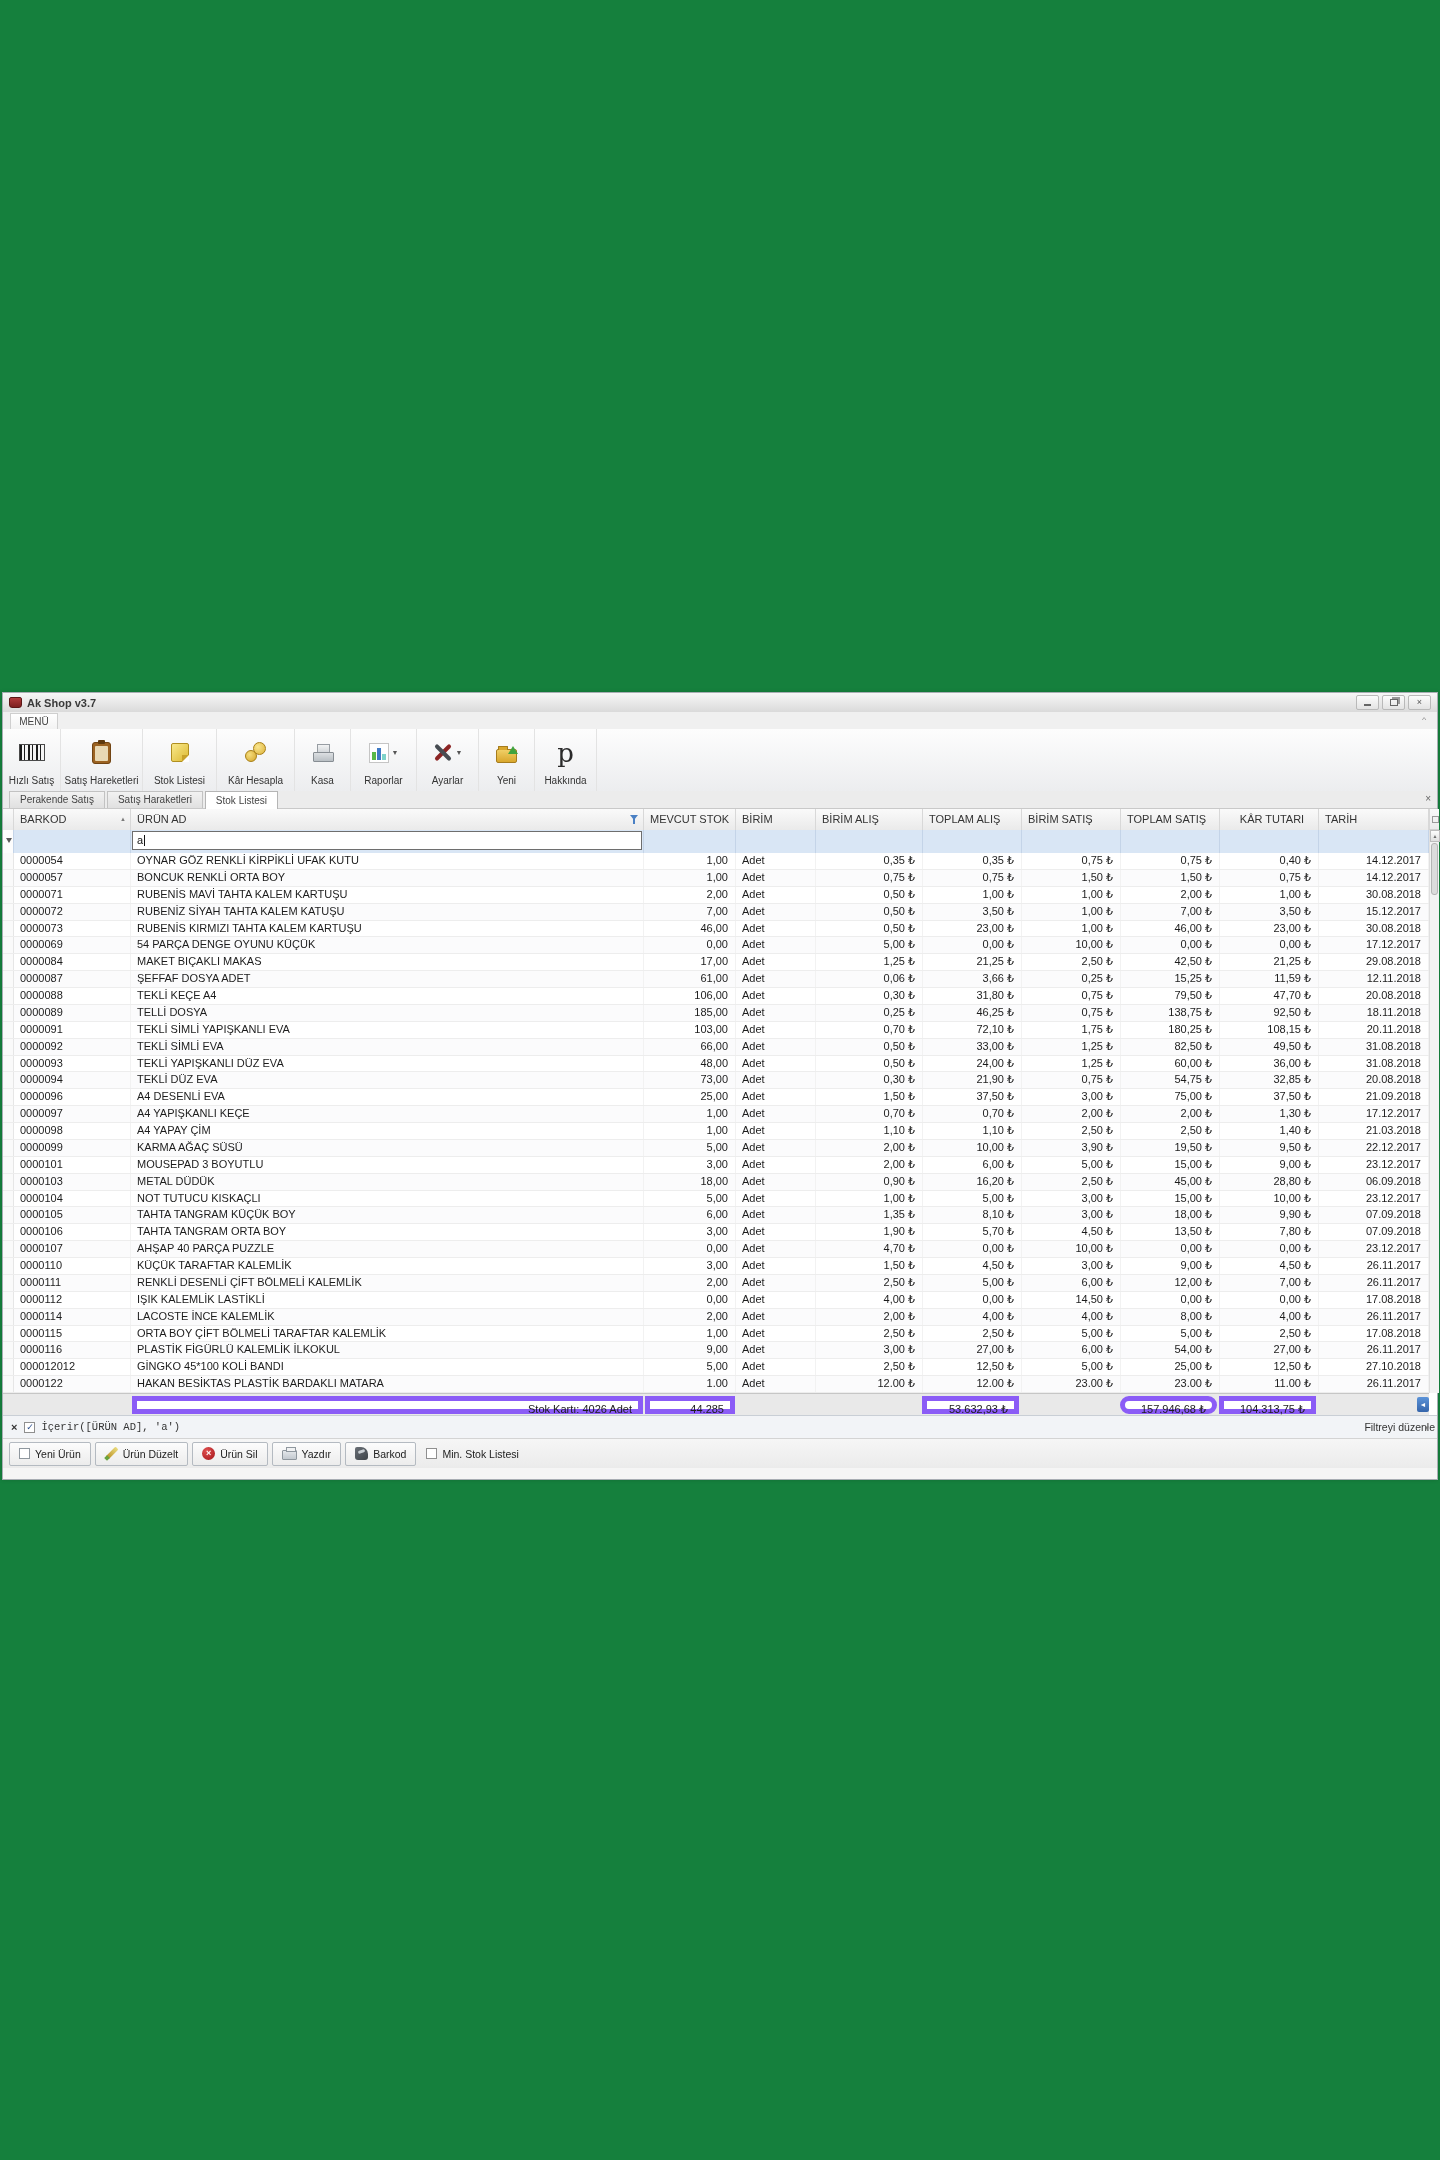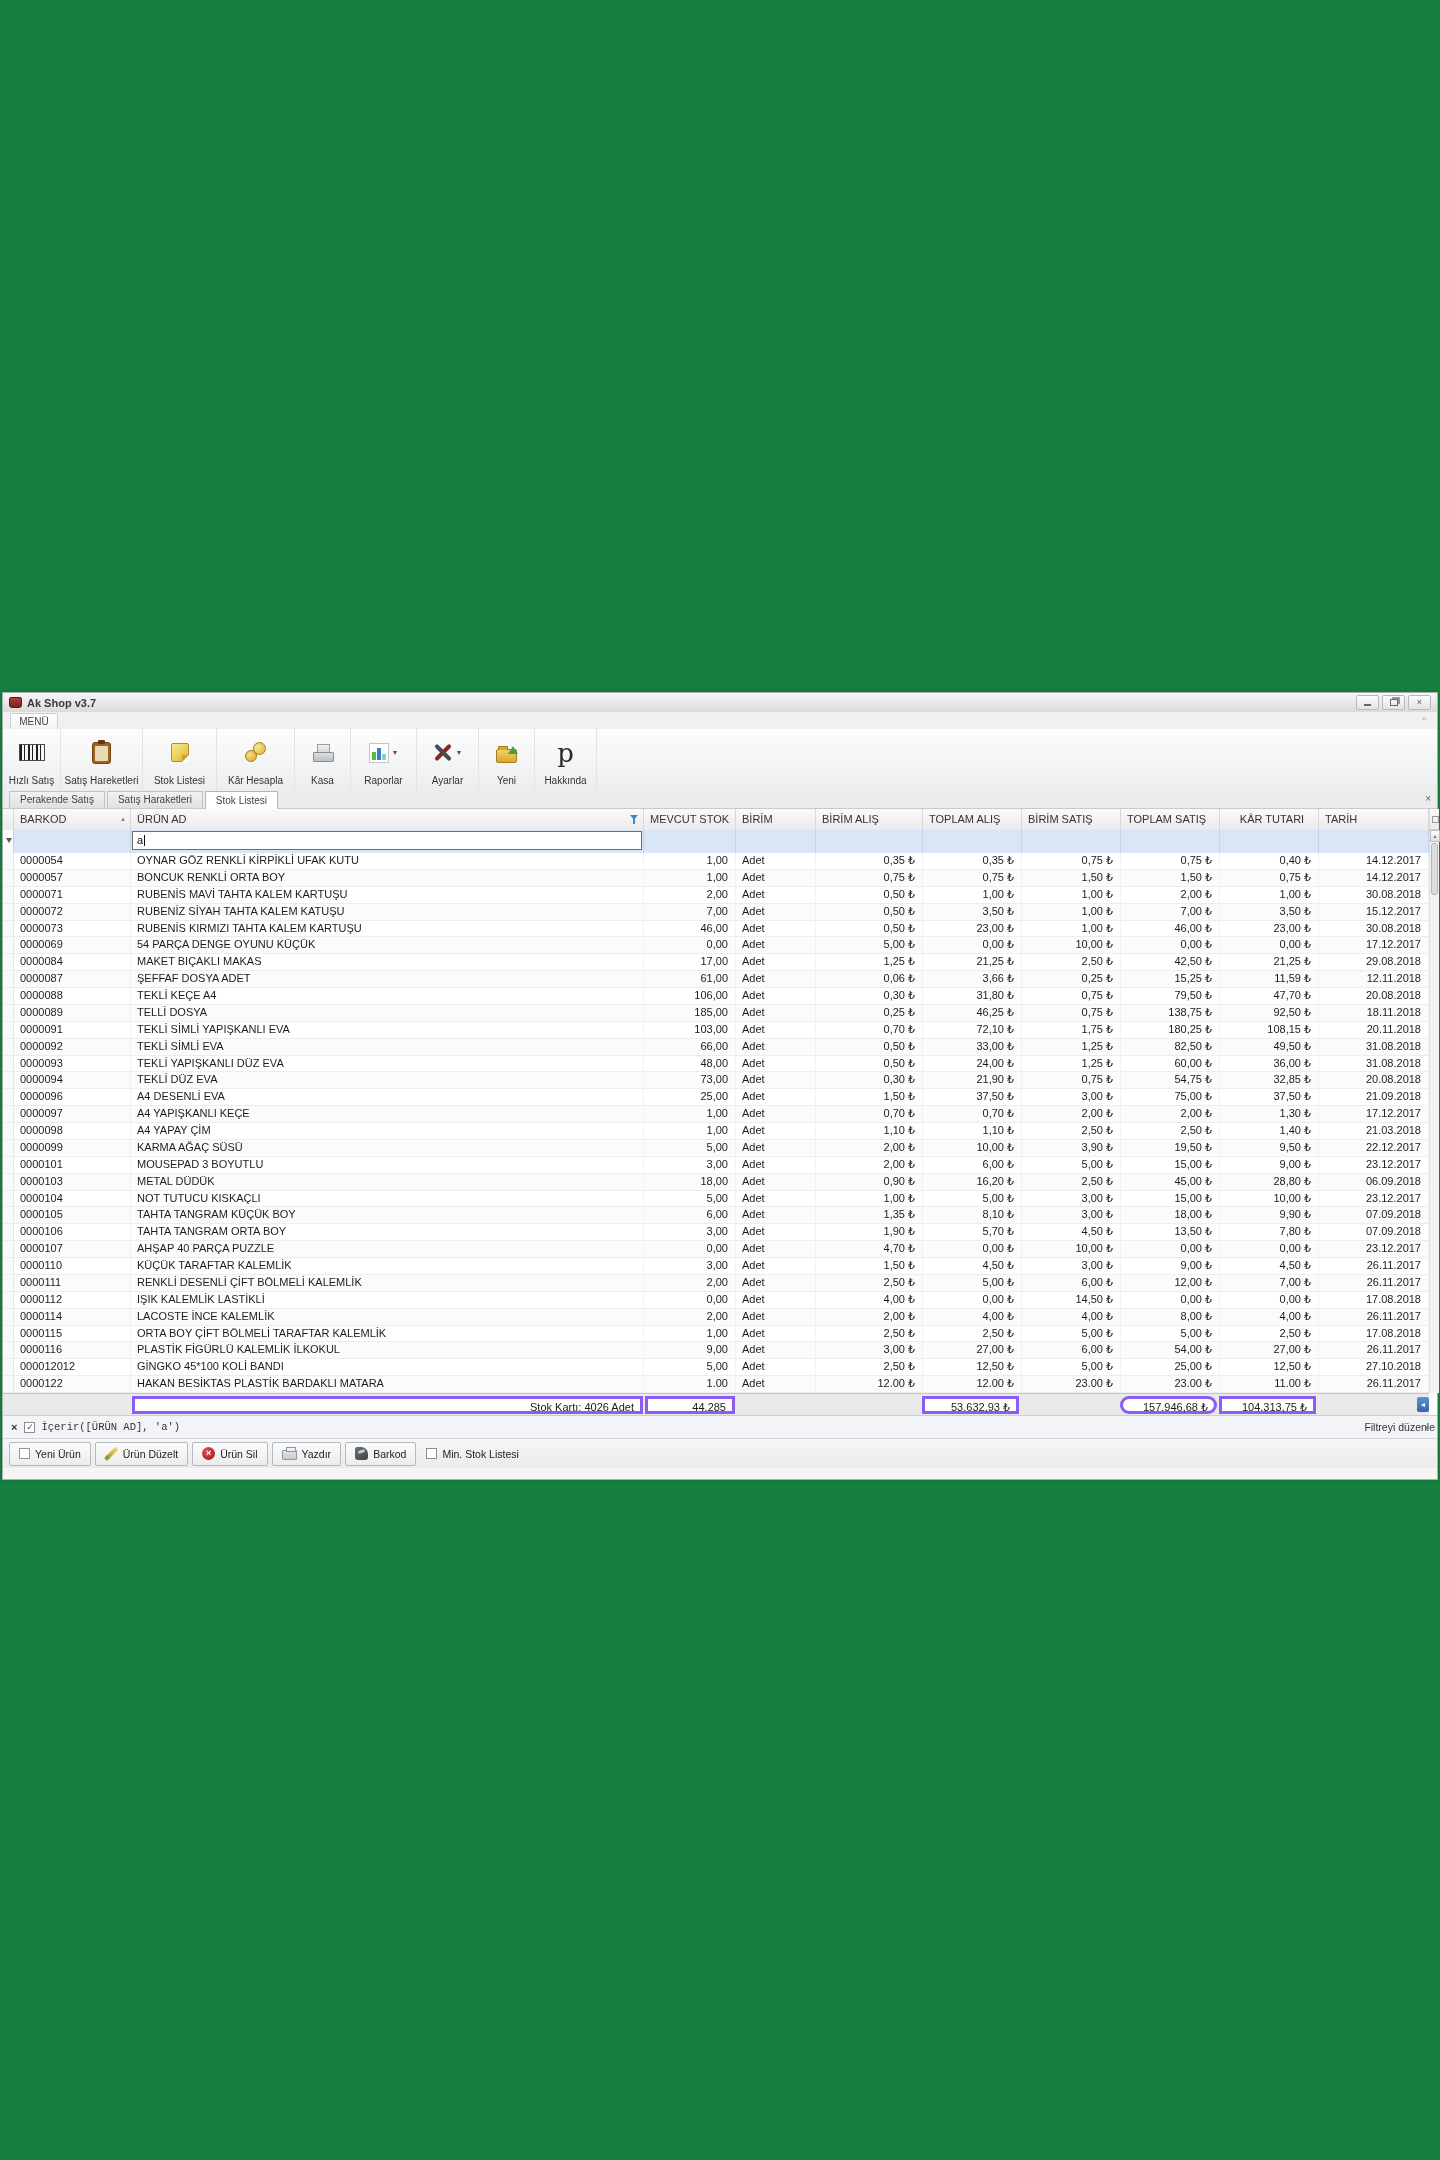--- a/index.html
+++ b/index.html
@@ -71,21 +71,21 @@
   .caret{display:inline-block;width:1px;height:11px;background:#111;vertical-align:-2px;margin-left:1px;}
   .grows{position:absolute;left:0;top:44px;width:1426px;height:540px;overflow:hidden;}
   .grow{display:flex;height:16.875px;box-sizing:border-box;border-bottom:1px solid #ededed;background:#fff;}
   .grow.alt{background:#fbfbfc;}
   .cell{font-size:11px;line-height:15.5px;color:#1c1c1c;white-space:nowrap;overflow:hidden;border-right:1px solid #f2f2f2;}
   .cell.left{padding-left:6px;text-align:left;}
   .cell.right{padding-right:7px;text-align:right;}
   .cell.ind{border-right:1px solid #e6e6e6;background:#fafafa;}
   .gsummary{position:absolute;left:0;top:584px;width:1426px;height:22px;background:#e9e9e9;border-top:1px solid #c6c6c6;display:flex;align-items:center;}
   .sumspacer{height:100%;}
-  .sumbox{height:18px;background:#fff;border:3px solid #8b5cf6;box-sizing:border-box;font-size:11px;line-height:16px;text-align:right;padding-right:6px;color:#1c1c1c;margin:0 1px;}
+  .sumbox{height:18px;background:#fff;border:5px solid #8b5cf6;box-sizing:border-box;font-size:11px;line-height:16px;text-align:right;padding-right:6px;color:#1c1c1c;margin:0 1px;}
   .scroll-left-btn{position:absolute;right:0px;top:3px;width:12px;height:15px;background:linear-gradient(#5b93d8,#3565ab);border-radius:2px;color:#fff;font-size:7px;line-height:15px;text-align:center;}
   .vscroll{position:absolute;left:1426px;top:21px;width:10px;height:563px;background:#f3f3f3;border-left:1px solid #e0e0e0;box-sizing:border-box;}
   .vs-up{position:absolute;left:0;top:0;width:10px;height:12px;background:linear-gradient(#fdfdfd,#e0e0e0);border:1px solid #bdbdbd;box-sizing:border-box;font-size:5px;color:#6e6e6e;text-align:center;line-height:11px;}
   .vs-thumb{position:absolute;left:1px;top:13px;width:7px;height:52px;background:#dcdcdc;border:1px solid #b5b5b5;border-radius:3px;box-sizing:border-box;}
   
   .filterpanel{position:absolute;left:0;top:722px;right:0;height:23px;background:#f2f4f7;border-top:1px solid #c9cfd6;display:flex;align-items:center;font-size:10.5px;color:#333;box-sizing:border-box;}
   .fp-close{font-weight:bold;font-size:11px;margin:0 7px 0 8px;color:#333;}
   .checkbox{width:11px;height:11px;background:#fff;border:1px solid #8f8f8f;box-sizing:border-box;display:inline-flex;align-items:center;justify-content:center;font-size:9px;color:#2b4f8f;line-height:1;}
   .fp-expr{margin-left:6px;font-family:Liberation Mono, monospace;}
   .fp-edit{margin-left:auto;margin-right:2px;color:#333;}

